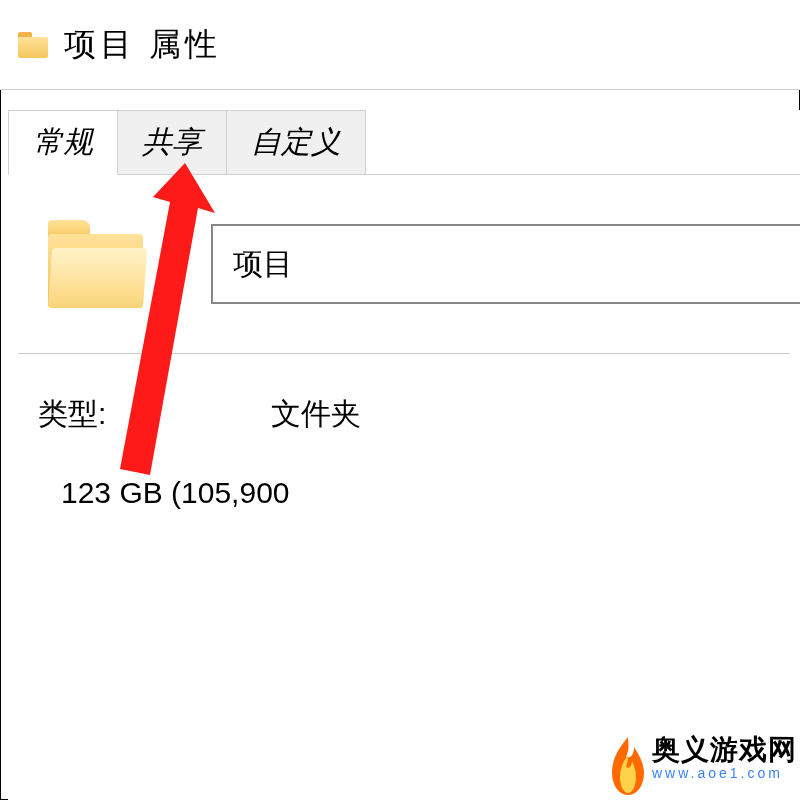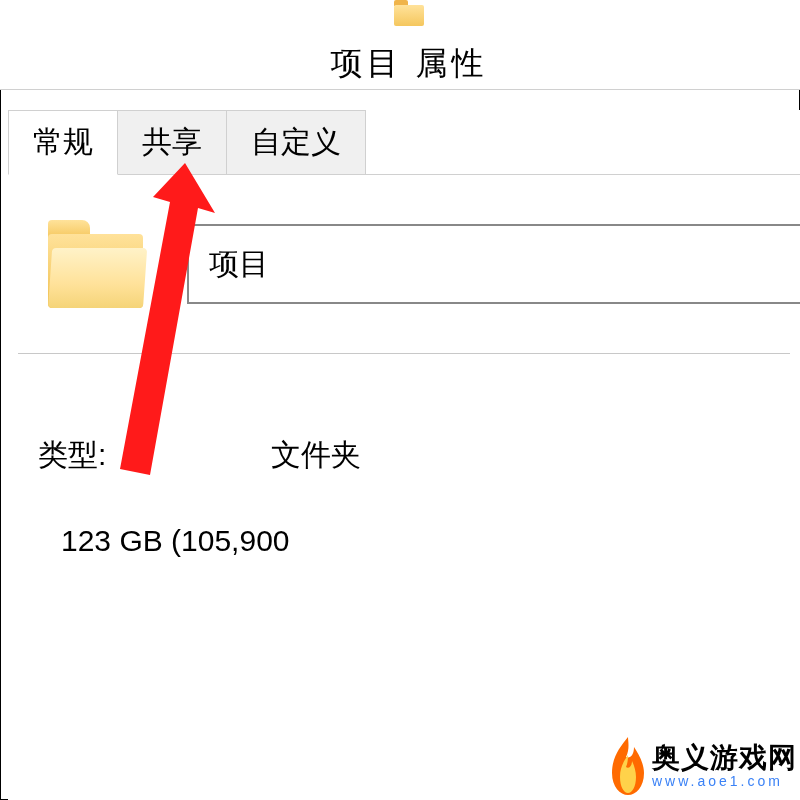--- a/index.html
+++ b/index.html
@@ -28,21 +28,20 @@
       top: 0;
       left: 0;
       right: 0;
       height: 90px;
       background: #ffffff;
       border-bottom: 1px solid #d0d0d0;
       display: flex;
       align-items: center;
       padding-left: 18px;
       gap: 16px;
-      flex-direction: column;
     }
     .titlebar-icon {
       width: 30px;
       height: 26px;
       position: relative;
     }
     .titlebar-icon .folder-back {
       position: absolute;
       left: 0;
       top: 0;
@@ -82,40 +81,41 @@
       background: #f0f0f0;
       border: 1px solid #d0d0d0;
       font-size: 30px;
       color: #000;
       display: flex;
       align-items: center;
       justify-content: center;
       padding: 0 24px;
       position: relative;
       margin-right: -1px;
+      font-style: italic;
     }
     .tab.active {
       background: #ffffff;
       border-bottom: 1px solid #ffffff;
       z-index: 2;
     }
     .tab-panel {
       border-top: 1px solid #d0d0d0;
       margin-top: -1px;
       position: relative;
       z-index: 1;
     }
     .panel-inner {
       padding: 45px 0 0 0;
     }
     .name-row {
       display: flex;
       align-items: center;
       padding: 0 0 0 40px;
-      gap: 44px;
+      gap: 68px;
     }
     .big-folder {
       width: 95px;
       height: 88px;
       position: relative;
     }
     .big-folder .folder-tab {
       position: absolute;
       left: 0;
       top: 0;
@@ -159,21 +159,21 @@
     .divider {
       margin: 45px 10px 0 10px;
       border: none;
       border-top: 1px solid #c8c8c8;
     }
     .info-rows {
       padding: 40px 0 0 30px;
     }
     .info-row {
       display: flex;
-      align-items: flex-end;
+      align-items: flex-start;
       height: 82px;
       font-size: 30px;
       color: #000;
     }
     .info-label {
       width: 210px;
     }
     .info-value {
       flex: 1;
       margin-left: 23px;
@@ -185,21 +185,21 @@
       top: 155px;
       pointer-events: none;
       z-index: 10;
     }
     
     .watermark {
       position: absolute;
       right: 3px;
       bottom: 3px;
       display: flex;
-      align-items: center;
+      align-items: flex-start;
       z-index: 20;
     }
     .flame {
       width: 48px;
       height: 62px;
     }
     .wm-text {
       display: flex;
       flex-direction: column;
       line-height: 1.1;

